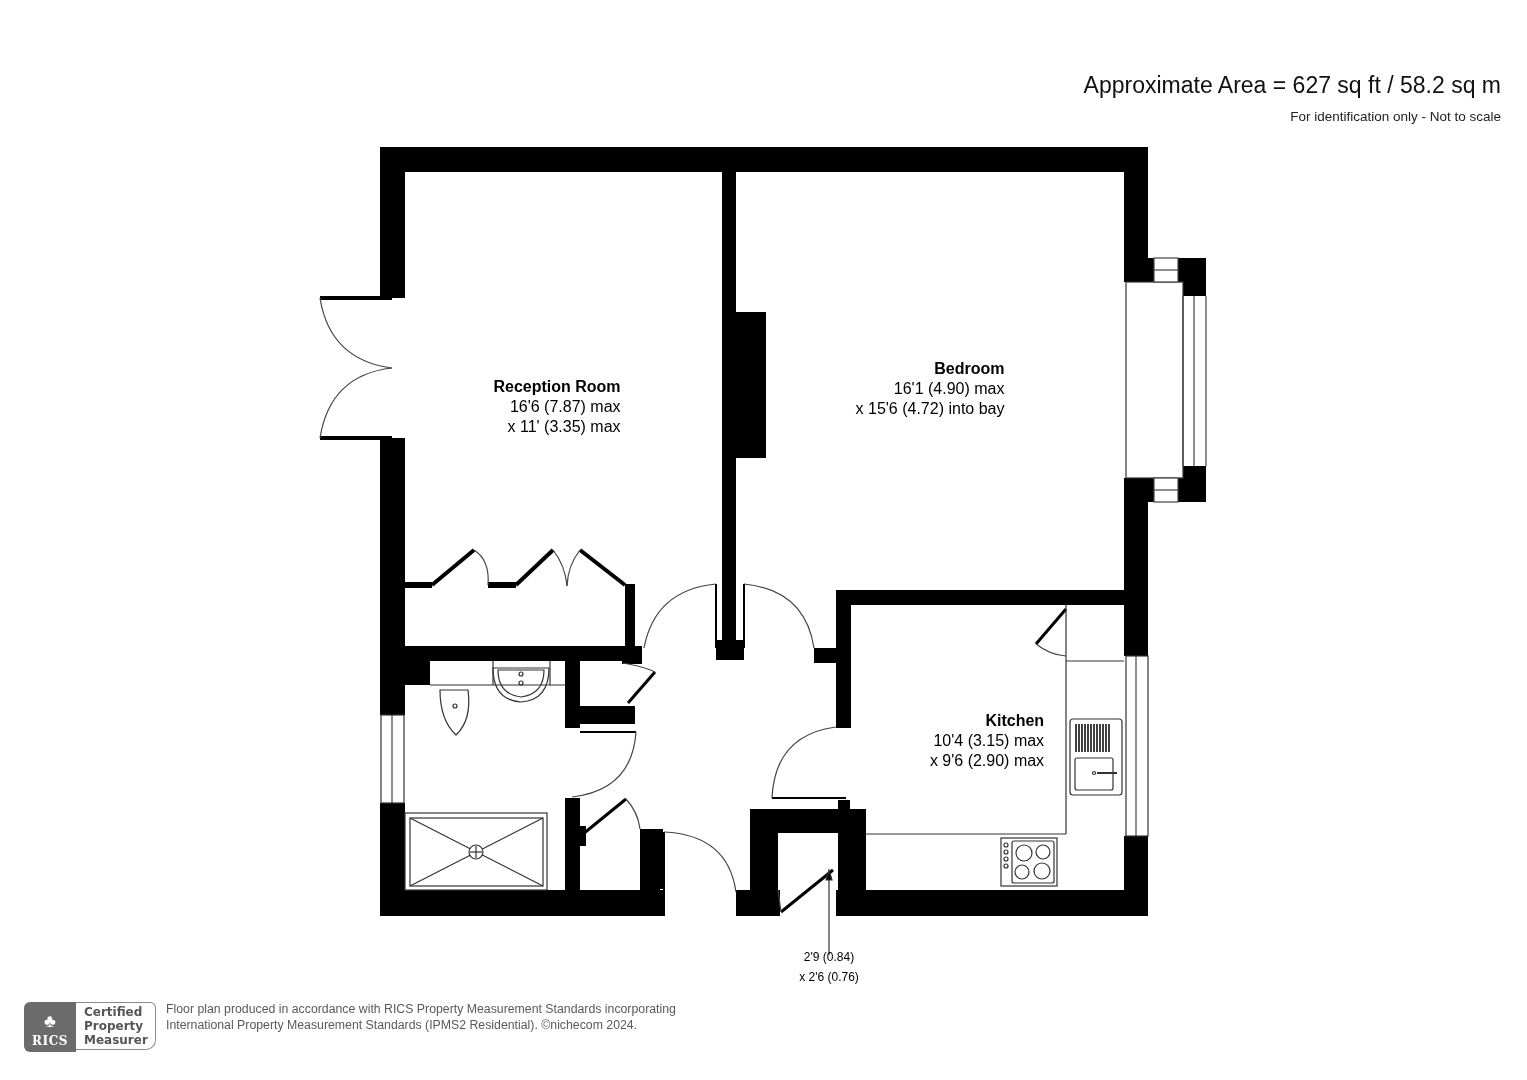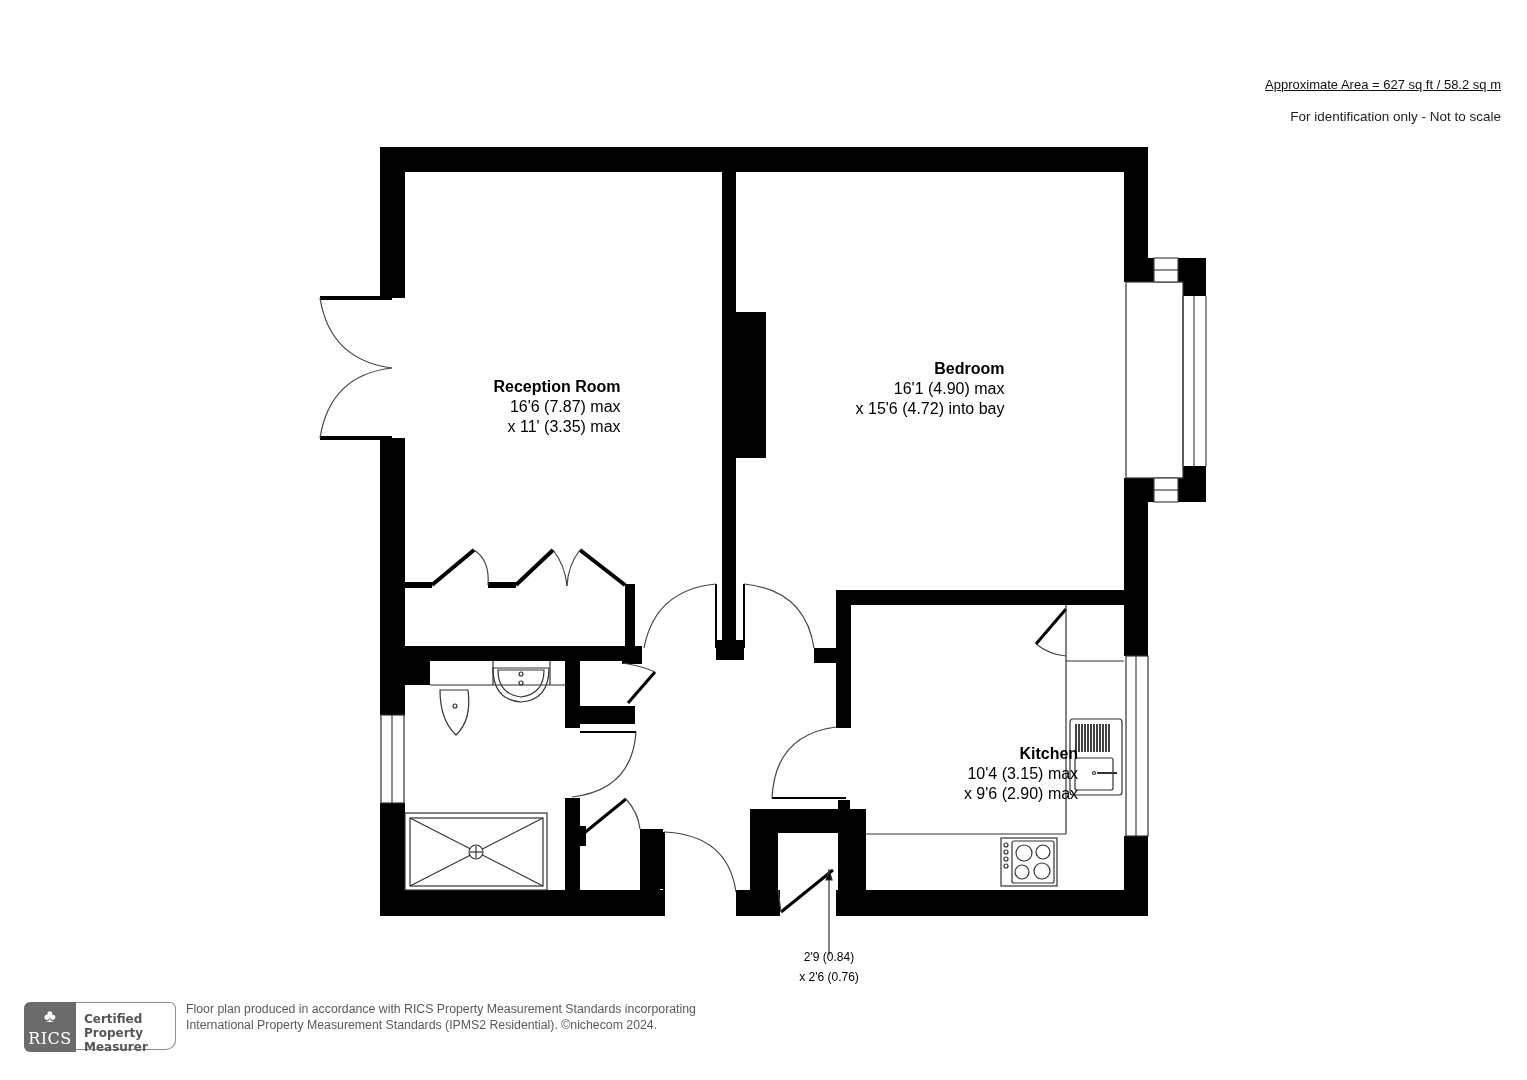--- a/index.html
+++ b/index.html
@@ -1,29 +1,29 @@
 <!DOCTYPE html>
 <html><head>
 <meta charset="utf-8">
 <style>
   html, body { margin: 0; padding: 0; background: #ffffff; }
   body { width: 1527px; height: 1080px; position: relative; overflow: hidden;
          font-family: "Liberation Sans", sans-serif; color: #000; }
   #plan { position: absolute; left: 0; top: 0; }
   .area-block { position: absolute; right: 26px; top: 72px; text-align: right; }
-  .area-line { font-size: 13px; line-height: 26.5px; color: #111; text-decoration: underline; }
+  .area-line { font-size: 23px; line-height: 26.5px; color: #111; }
   .area-note { font-size: 13.5px; margin-top: 10px; color: #222; }
   .room-label { position: absolute; text-align: right; font-size: 16px; line-height: 20px; transform: translateX(-50%); white-space: nowrap; }
   .room-label .name { font-weight: bold; }
   .dim-label { position: absolute; text-align: center; font-size: 12px; line-height: 20px; transform: translateX(-50%); white-space: nowrap; }
   .footer { position: absolute; left: 24px; top: 1002px; display: flex; align-items: flex-start; }
   .rics-badge { width: 52px; height: 50px; background: #6b6b6b; border-radius: 6px 0 0 6px; color: #fff; display: flex; flex-direction: column; align-items: center; justify-content: flex-end; padding-bottom: 4px; box-sizing: border-box; }
   .rics-badge .lion { font-size: 18px; line-height: 18px; margin-bottom: 4px; }
-  .rics-badge .rics-word { font-family: "DejaVu Serif", serif; font-weight: normal; font-size: 16px; letter-spacing: 0.5px; }
-  .cert-box { width: 100px; height: 48px; border: 1px solid #8a8a8a; border-left: none; border-radius: 0 6px 10px 0; padding: 9px 0 0 8px; box-sizing: border-box; font-family: "DejaVu Sans", sans-serif; font-weight: bold; font-size: 12px; line-height: 14px; color: #555; }
+  .rics-badge .rics-word { font-family: "DejaVu Serif", serif; font-weight: bold; font-size: 12px; letter-spacing: 0.5px; }
+  .cert-box { width: 80px; height: 48px; border: 1px solid #8a8a8a; border-left: none; border-radius: 0 6px 10px 0; padding: 2px 0 0 8px; box-sizing: border-box; font-family: "DejaVu Sans", sans-serif; font-weight: bold; font-size: 12px; line-height: 14px; color: #555; }
   .footer-text { margin-left: 10px; font-size: 12.3px; line-height: 15.5px; color: #5a5a5a; }
 </style>
 </head>
 <body>
 
 <svg id="plan" width="1527" height="1080" viewBox="0 0 1527 1080" xmlns="http://www.w3.org/2000/svg">
   <g fill="#000">
 
     <rect x="380" y="147" width="768" height="25"></rect>
 
@@ -204,21 +204,21 @@
   <div>16'6 (7.87) max</div>
   <div>x 11' (3.35) max</div>
 </div>
 
 <div class="room-label" style="left:930px; top:359px;">
   <div class="name">Bedroom</div>
   <div>16'1 (4.90) max</div>
   <div>x 15'6 (4.72) into bay</div>
 </div>
 
-<div class="room-label" style="left:987px; top:744px;margin-left:34px;">
+<div class="room-label" style="left:987px; top:711px;">
   <div class="name">Kitchen</div>
   <div>10'4 (3.15) max</div>
   <div>x 9'6 (2.90) max</div>
 </div>
 
 <div class="dim-label" style="left:829px; top:947px;">
   <div>2'9 (0.84)</div>
   <div>x 2'6 (0.76)</div>
 </div>
 

